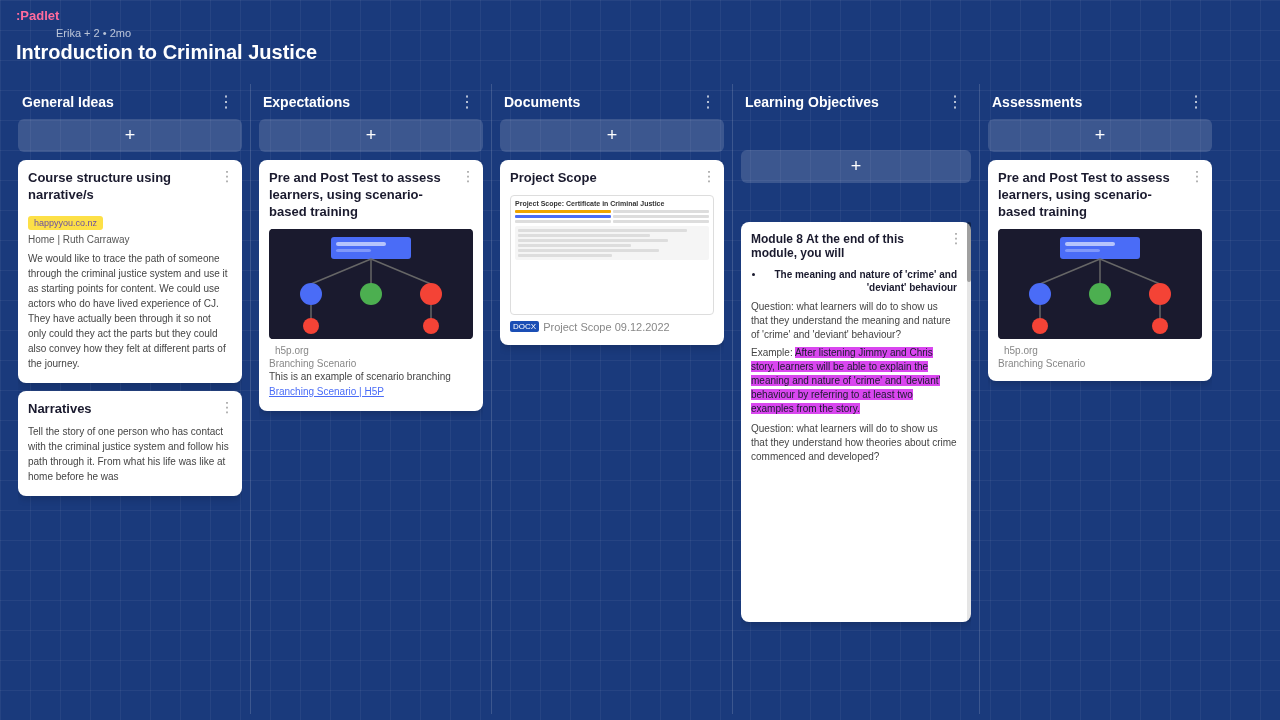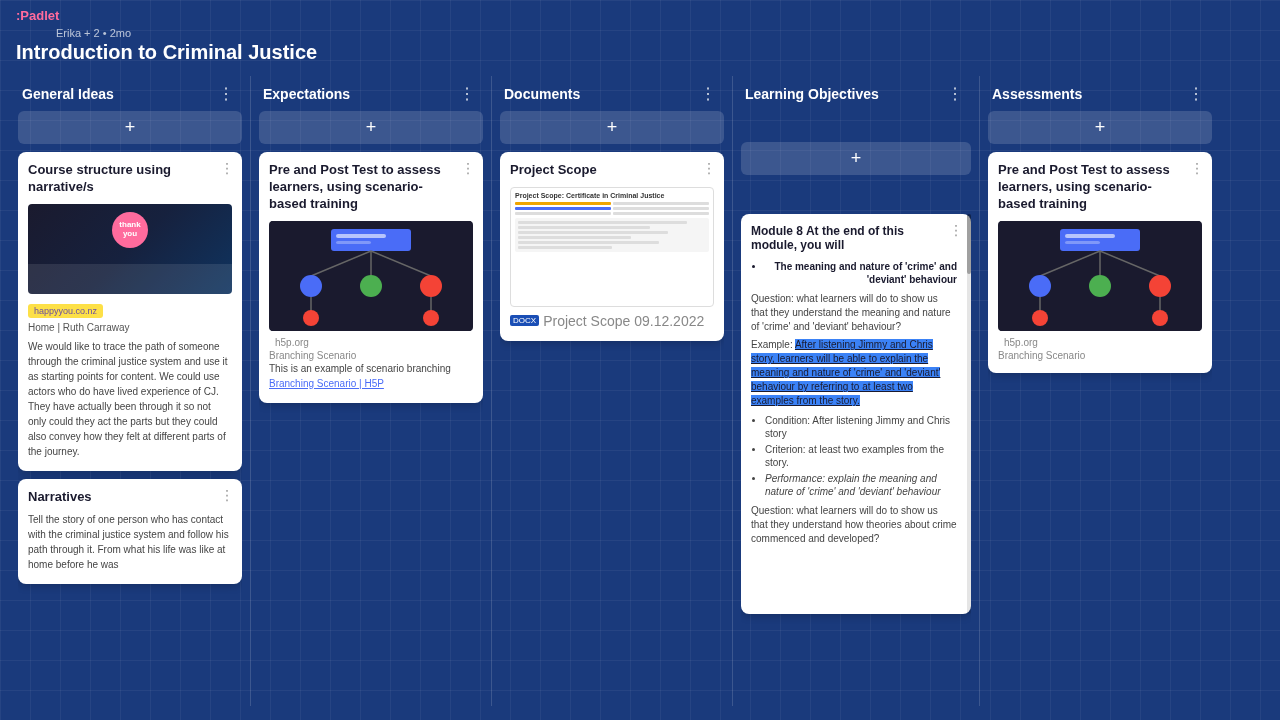--- a/index.html
+++ b/index.html
@@ -26,21 +26,21 @@
     .meta {
       font-size: 11px;
       color: rgba(255,255,255,0.7);
       margin-bottom: 2px;
       padding-left: 40px;
     }
     .board-title {
       font-size: 20px;
       font-weight: 700;
       color: white;
-      margin-bottom: 8px;
+      margin-bottom: 16px;
     }
     .board-container {
       display: flex;
       gap: 0;
       padding: 0 12px;
       overflow-x: auto;
       height: calc(720px - 90px);
     }
     .column {
       min-width: 224px;
@@ -252,23 +252,22 @@
       margin-bottom: 3px;
       line-height: 1.3;
     }
     .question-text {
       font-size: 10px;
       color: #444;
       margin-bottom: 4px;
       line-height: 1.4;
     }
     .highlight {
-      background: #3b82f6;
+      background: #d946ef;
       color: #1a1a2e;
-      text-decoration: underline;
     }
     .example-text {
       font-size: 10px;
       color: #444;
       margin-bottom: 6px;
       line-height: 1.4;
     }
     .sub-bullets {
       padding-left: 14px;
       margin-bottom: 6px;
@@ -322,26 +321,20 @@
     <div class="column-header">
       <span class="column-title">General Ideas</span>
       <span class="column-menu">⋮</span>
     </div>
     <button class="add-btn">+</button>
     <div class="cards-area">
 
       <div class="card">
         <div class="card-menu">⋮</div>
         <div class="card-title">Course structure using narrative/s</div>
-        <div class="card-image theatre">
-          <div class="theatre-inner">
-            <div class="theatre-logo">thank you</div>
-            <div class="theatre-stage"></div>
-          </div>
-        </div>
         <div class="site-badge">happyyou.co.nz</div>
         <div class="site-link">Home | Ruth Carraway</div>
         <div class="card-text">We would like to trace the path of someone through the criminal justice system and use it as starting points for content. We could use actors who do have lived experience of CJ. They have actually been through it so not only could they act the parts but they could also convey how they felt at different parts of the journey.</div>
       </div>
 
       <div class="card narratives-card">
         <div class="card-menu">⋮</div>
         <div class="card-title">Narratives</div>
         <div class="card-text">Tell the story of one person who has contact with the criminal justice system and follow his path through it. From what his life was like at home before he was</div>
       </div>
@@ -422,21 +415,21 @@
               <div style="background:#ddd;height:3px;border-radius:1px;margin-bottom:2px;width:70%;"></div>
               <div style="background:#ddd;height:3px;border-radius:1px;margin-bottom:2px;width:80%;"></div>
               <div style="background:#ddd;height:3px;border-radius:1px;margin-bottom:2px;width:60%;"></div>
               <div style="background:#ddd;height:3px;border-radius:1px;margin-bottom:2px;width:75%;"></div>
               <div style="background:#ddd;height:3px;border-radius:1px;width:50%;"></div>
             </div>
           </div>
         </div>
         <div class="doc-footer">
           <span class="docx-badge">DOCX</span>
-          <span style="font-size:14px;color:#888;">Project Scope 09.12.2022</span>
+          <span style="font-size:11px;color:#888;">Project Scope 09.12.2022</span>
         </div>
       </div>
     </div>
   </div>
 
   <div class="column-divider"></div>
 
   <div class="column" style="min-width:230px;max-width:230px;gap:31px;">
     <div class="column-header">
       <span class="column-title">Learning Objectives</span>
@@ -447,25 +440,20 @@
       <div class="card lo-card" style="padding-right:14px;">
         <div class="card-menu">⋮</div>
         <div class="lo-title">Module 8 At the end of this module, you will</div>
         <ul class="bullet-list">
           <li>The meaning and nature of 'crime' and 'deviant' behaviour</li>
         </ul>
         <div class="question-text">Question: what learners will do to show us that they understand the meaning and nature of 'crime' and 'deviant' behaviour?</div>
         <div class="example-text">
           <span>Example: </span><span class="highlight">After listening Jimmy and Chris story, learners will be able to explain the meaning and nature of 'crime' and 'deviant' behaviour by referring to at least two examples from the story.</span>
         </div>
-        <ul class="sub-bullets">
-          <li>Condition: After listening Jimmy and Chris story</li>
-          <li>Criterion: at least two examples from the story.</li>
-          <li><em>Performance: explain the meaning and nature of 'crime' and 'deviant' behaviour</em></li>
-        </ul>
         <div class="question-text">Question: what learners will do to show us that they understand how theories about crime commenced and developed?</div>
         <div class="scrollbar-track">
           <div class="scrollbar-thumb"></div>
         </div>
       </div>
     </div>
   </div>
 
   <div class="column-divider"></div>
 

